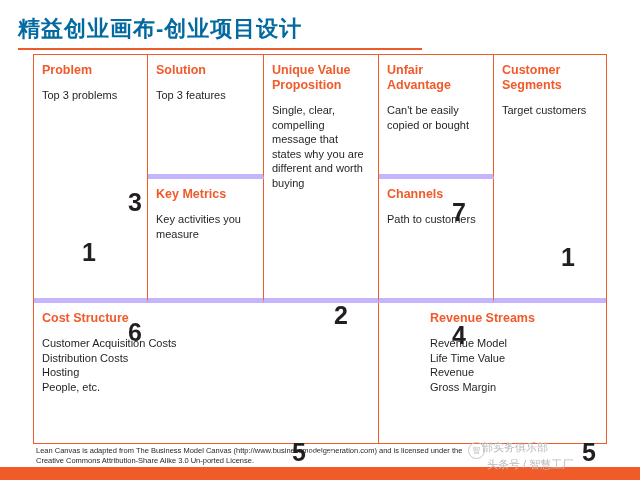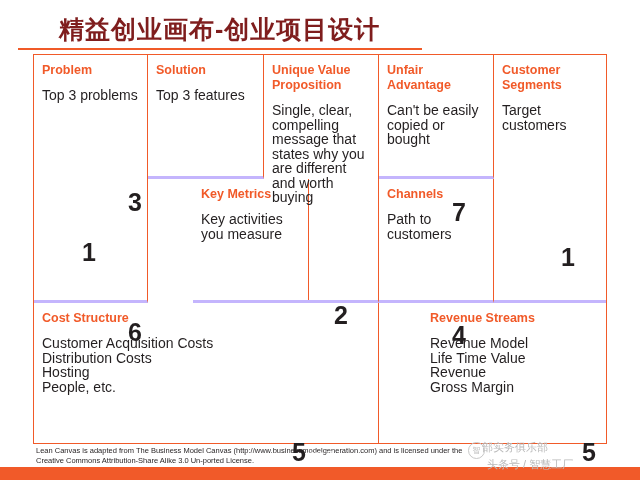--- a/index.html
+++ b/index.html
@@ -18,27 +18,26 @@
 
   
   #title-bar {
     position: absolute;
     left: 18px;
     top: 14px;
     width: 604px;
     height: 36px;
   }
   #title-text {
-    font-size: 25px;
+    font-size: 22px;
     font-weight: bold;
-    color: #7f1d1d;
+    color: #0369a1;
     letter-spacing: 1px;
     line-height: 30px;
     white-space: nowrap;
-    margin-left: 41px;
   }
   #title-underline {
     position: absolute;
     left: 0;
     top: 34px;
     width: 404px;
     height: 2px;
     background: #F05A28;
   }
 
@@ -49,52 +48,52 @@
     top: 54px;
     width: 574px;
     height: 390px;
     border: 1px solid #F15A29;
     box-sizing: border-box;
   }
   .cell {
     position: absolute;
     box-sizing: border-box;
     border-right: 1px solid #F15A29;
-    border-bottom: 3px solid #c4b5fd;
+    border-bottom: 5px solid #c4b5fd;
     padding: 8px 8px 4px 8px;
     overflow: hidden;
   }
   .cell.nor { border-right: none; }
   .cell.nob { border-bottom: none; }
   .cell-head {
     color: #F15A29;
     font-size: 12.5px;
     font-weight: bold;
     line-height: 15px;
     margin: 0 0 10px 0;
   }
   .cell-body {
     color: #231f20;
-    font-size: 14px;
+    font-size: 11px;
     line-height: 14.5px;
     white-space: pre-line;
   }
   .cell-num {
     position: absolute;
     font-size: 25px;
     font-weight: bold;
     color: #231f20;
     line-height: 25px;
   }
 
   
   
   #cell-problem   { left:0;   top:0;   width:114px; height:248px; }
   #cell-solution  { left:114px; top:0; width:116px; height:124px; }
-  #cell-metrics   { left:114px; top:124px; width:116px; height:124px;margin-left:45px; }
+  #cell-metrics   { left:114px; top:124px; width:116px; height:124px; }
   #cell-uvp       { left:230px; top:0; width:115px; height:248px; }
   #cell-unfair    { left:345px; top:0; width:115px; height:124px; }
   #cell-channels  { left:345px; top:124px; width:115px; height:124px; }
   #cell-segments  { left:460px; top:0; width:112px; height:248px; }
   #cell-cost      { left:0;   top:248px; width:345px; height:140px; }
   #cell-revenue   { left:345px; top:248px; width:227px; height:140px;margin-left:43px; }
 
   #num-problem  { left:48px;  top:185px; }
   #num-solution { left:94px;  top:135px; }
   #num-metrics  { left:94px;  top:265px; }

